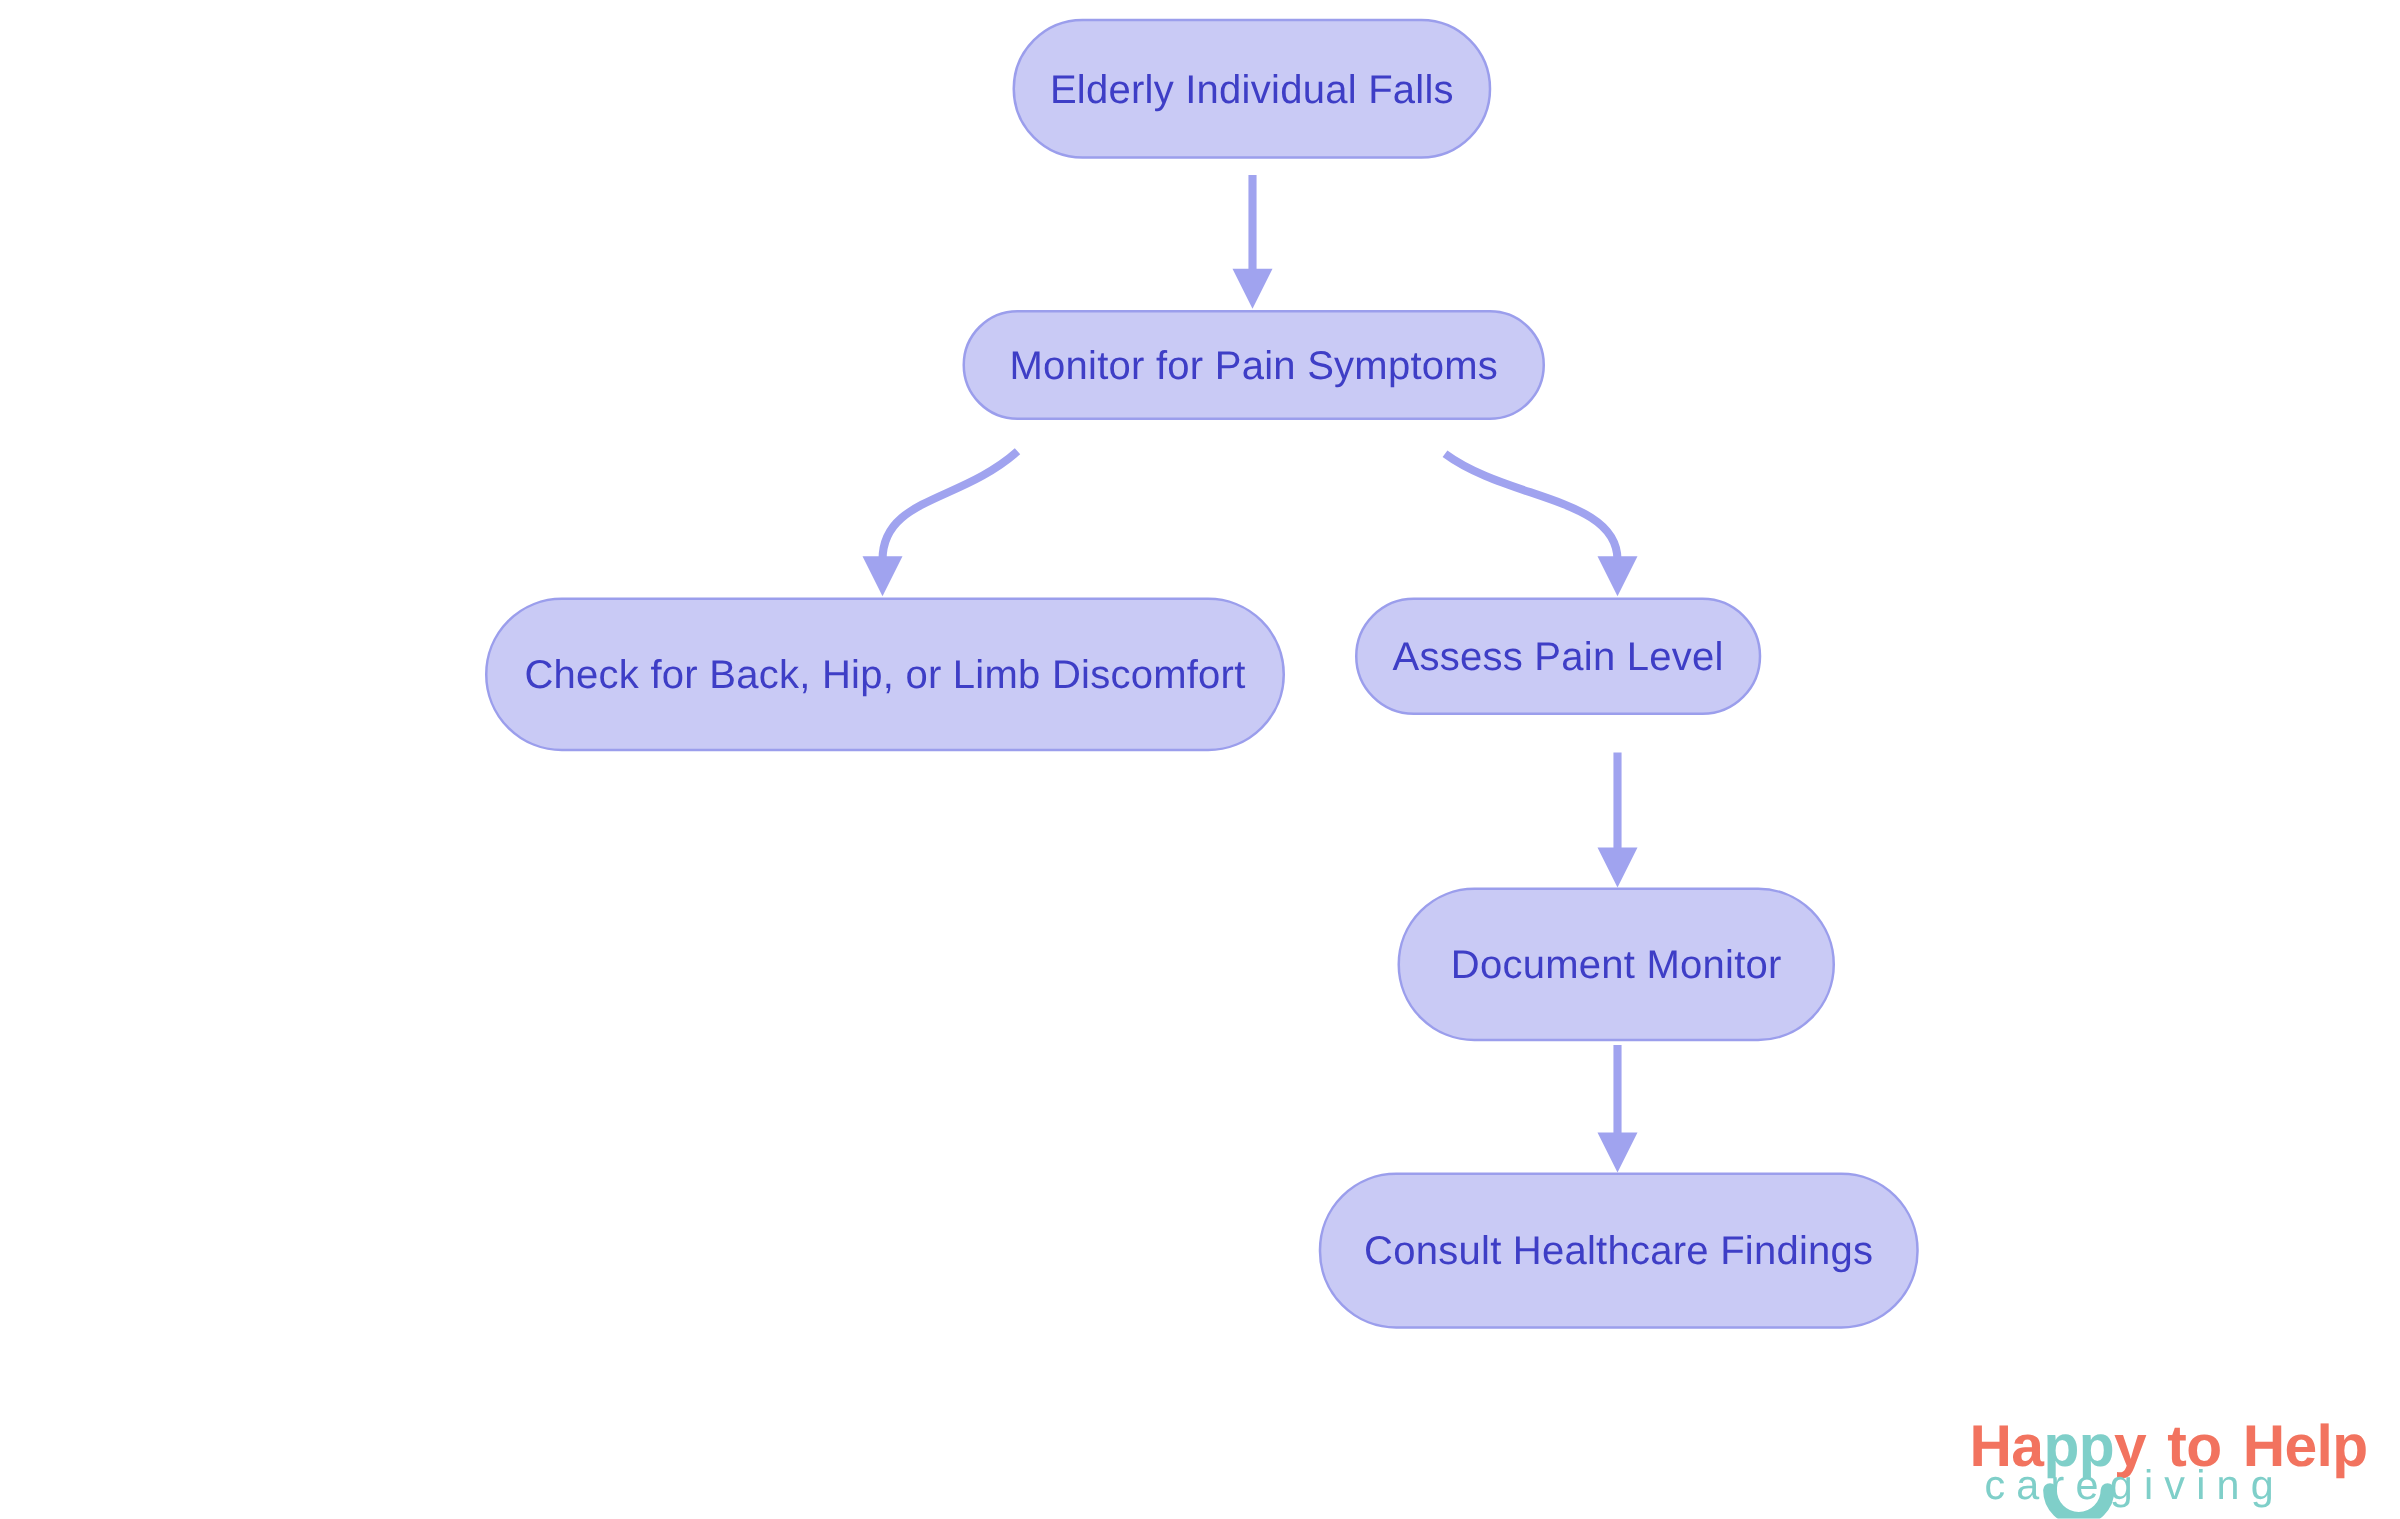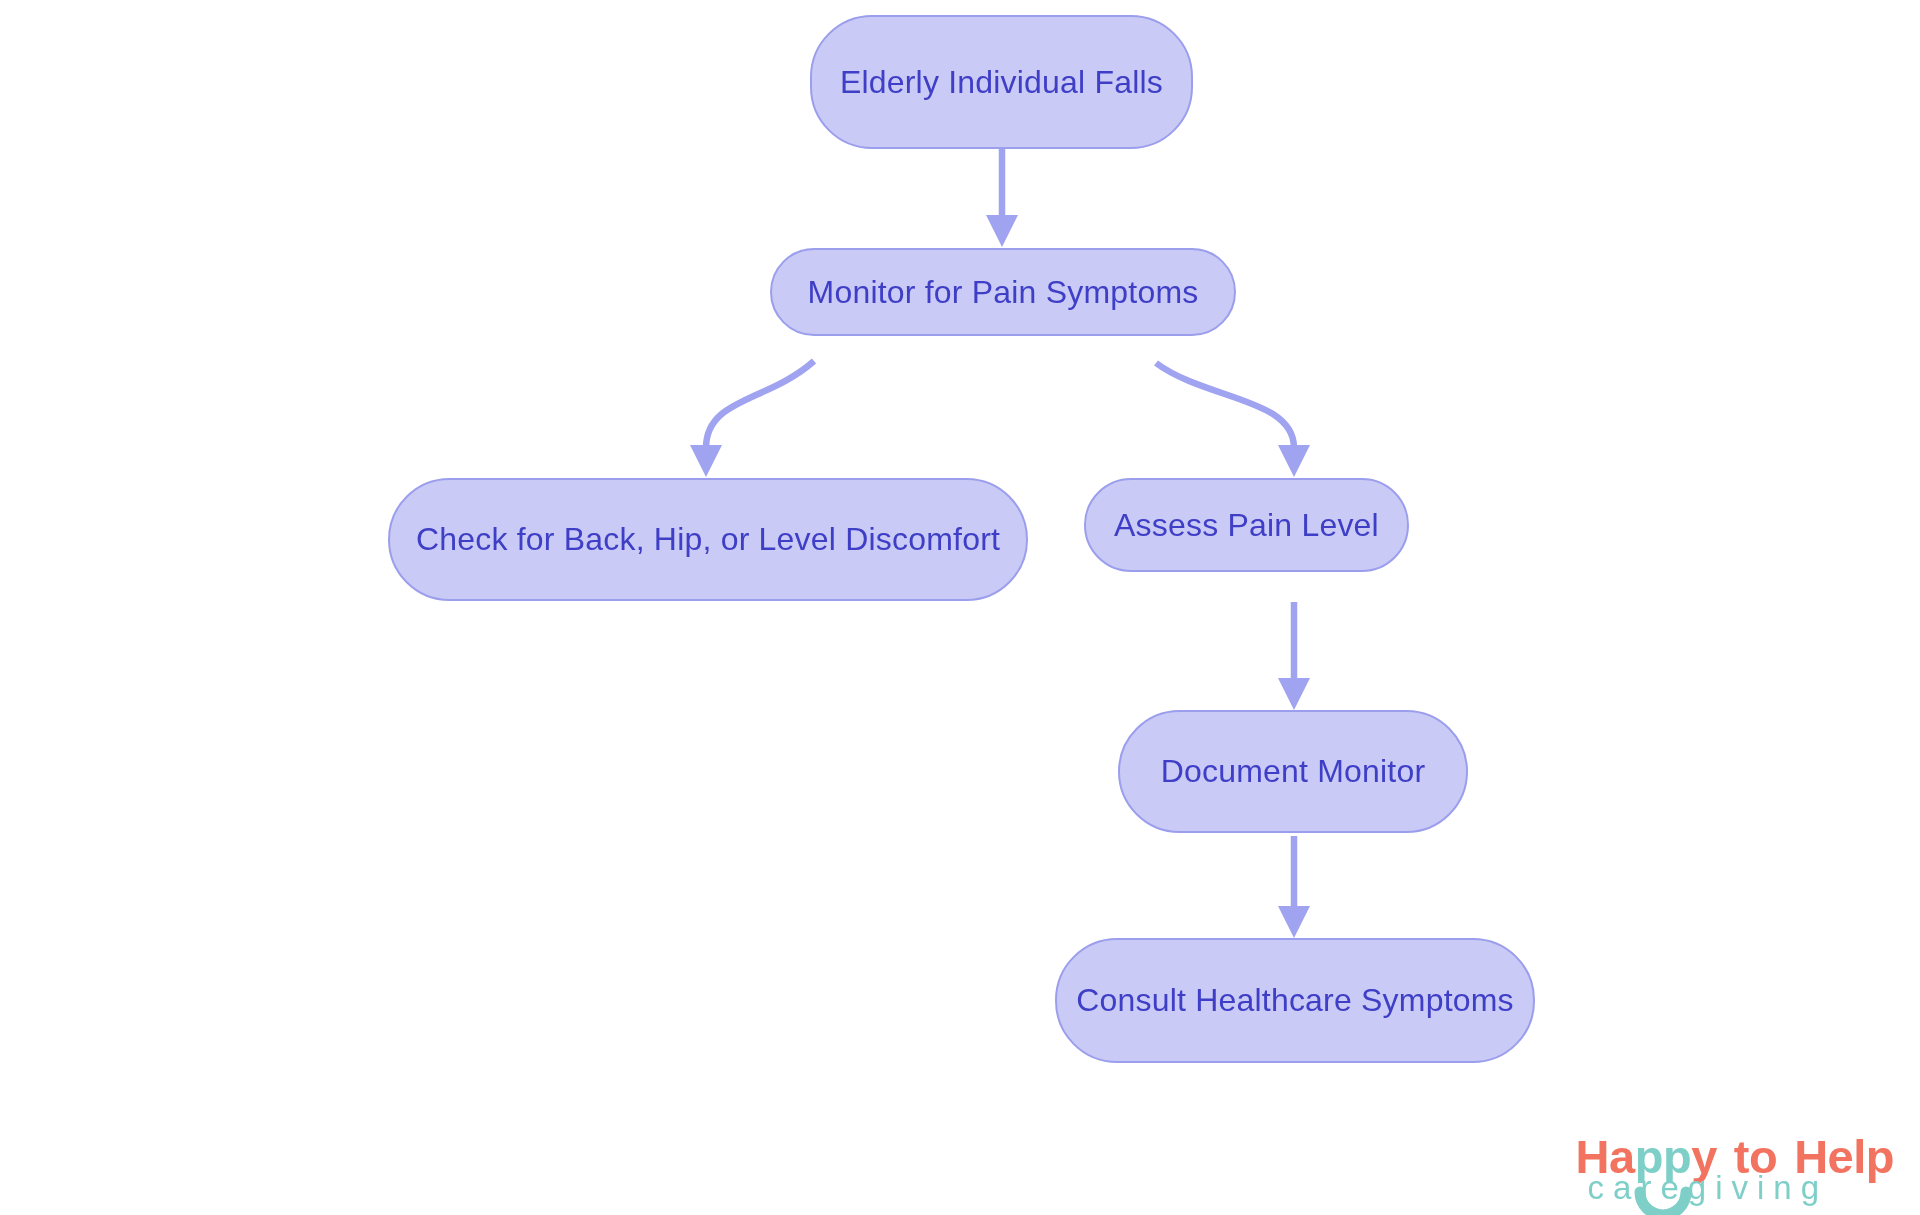--- a/index.html
+++ b/index.html
@@ -109,42 +109,42 @@
     <path class="edge-path" d="M1156 363 C 1206 400, 1294 398, 1294 448"></path>
     <polygon class="edge-head" points="1294,477 1278,445 1310,445"></polygon>
 
     <path class="edge-path" d="M1294 602 L1294 681"></path>
     <polygon class="edge-head" points="1294,710 1278,678 1310,678"></polygon>
 
     <path class="edge-path" d="M1294 836 L1294 909"></path>
     <polygon class="edge-head" points="1294,938 1278,906 1310,906"></polygon>
   </svg>
 
-  <div class="node" style="left:810px; top:15px; width:383px; height:134px;">
+  <div class="node" style="left:810px; top:15px; width:383px; height:112px;">
     <span>Elderly Individual Falls</span>
   </div>
 
   <div class="node" style="left:770px; top:248px; width:466px; height:88px;">
     <span>Monitor for Pain Symptoms</span>
   </div>
 
   <div class="node" style="left:388px; top:478px; width:640px; height:123px;">
-    <span>Check for Back, Hip, or Level Discomfort</span>
+    <span>Check for Back, Hip, or Limb Discomfort</span>
   </div>
 
   <div class="node" style="left:1084px; top:478px; width:325px; height:94px;">
     <span>Assess Pain Level</span>
   </div>
 
   <div class="node" style="left:1118px; top:710px; width:350px; height:123px;">
     <span>Document Monitor</span>
   </div>
 
   <div class="node" style="left:1055px; top:938px; width:480px; height:125px;">
-    <span>Consult Healthcare Symptoms</span>
+    <span>Consult Healthcare Findings</span>
   </div>
 
   <div class="logo">
     <div class="logo-word">
       <span class="coral">Ha</span>
       <span class="teal pp-wrap">
         <span>pp</span>
         <svg class="smile" width="62" height="36" viewBox="0 0 62 36" xmlns="http://www.w3.org/2000/svg">
           <path d="M8 5 A 23 23 0 0 0 54 5"></path>
         </svg>

